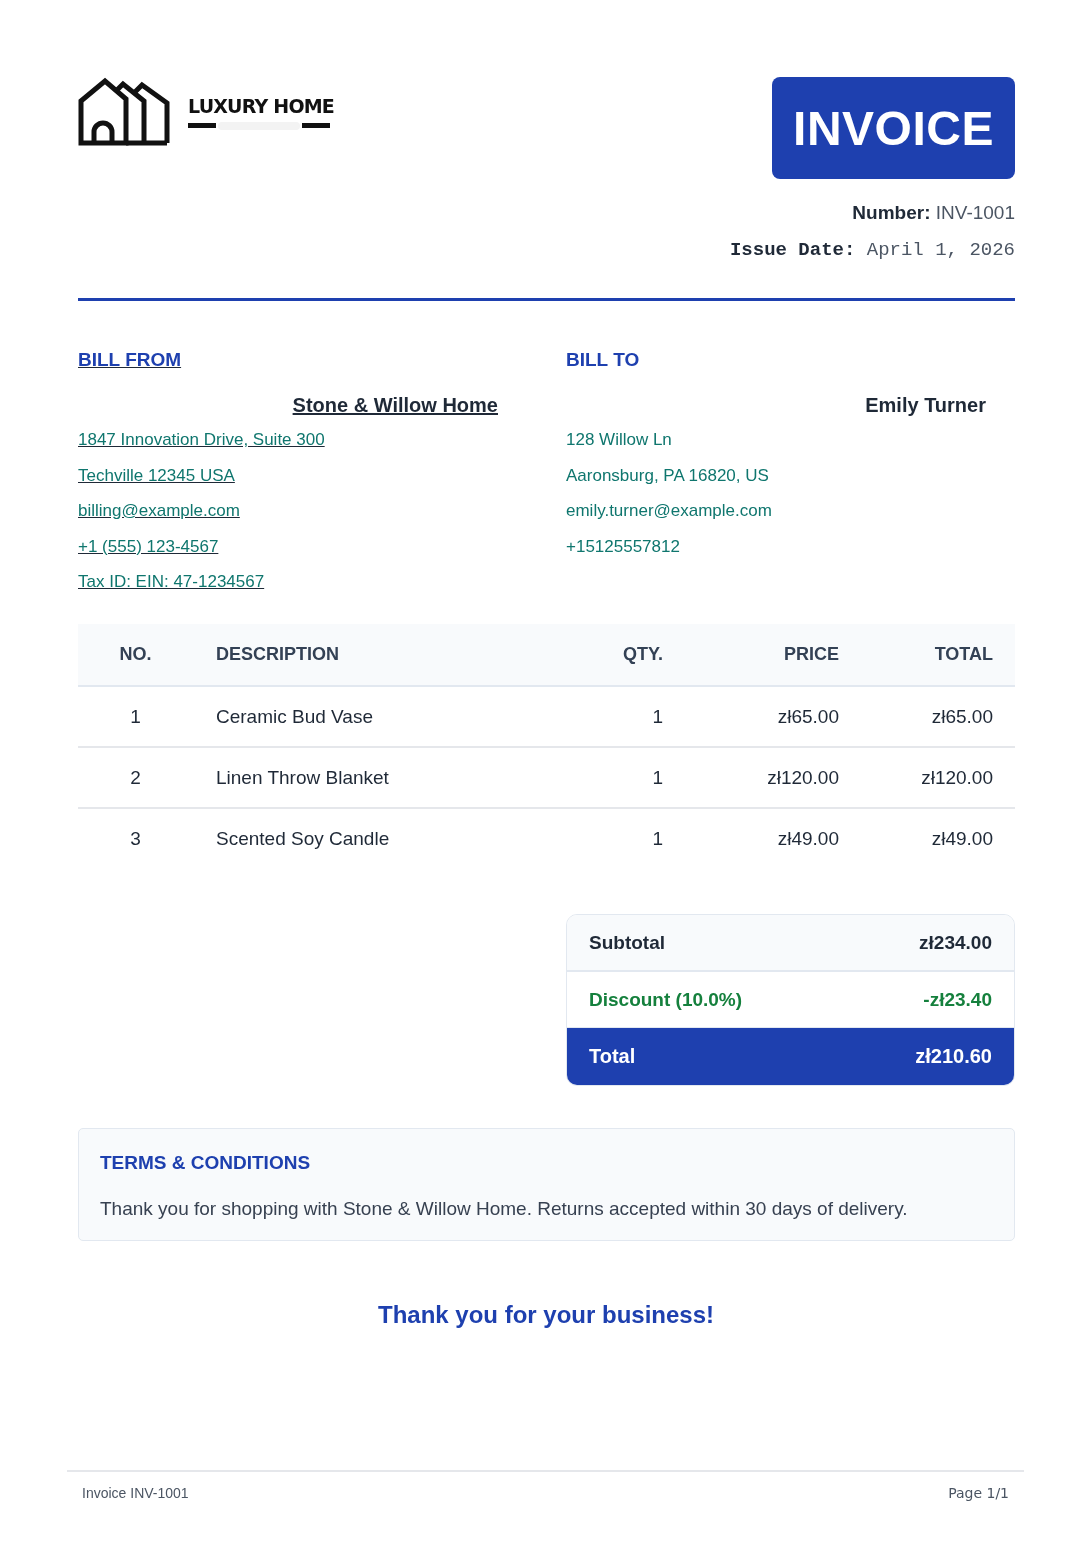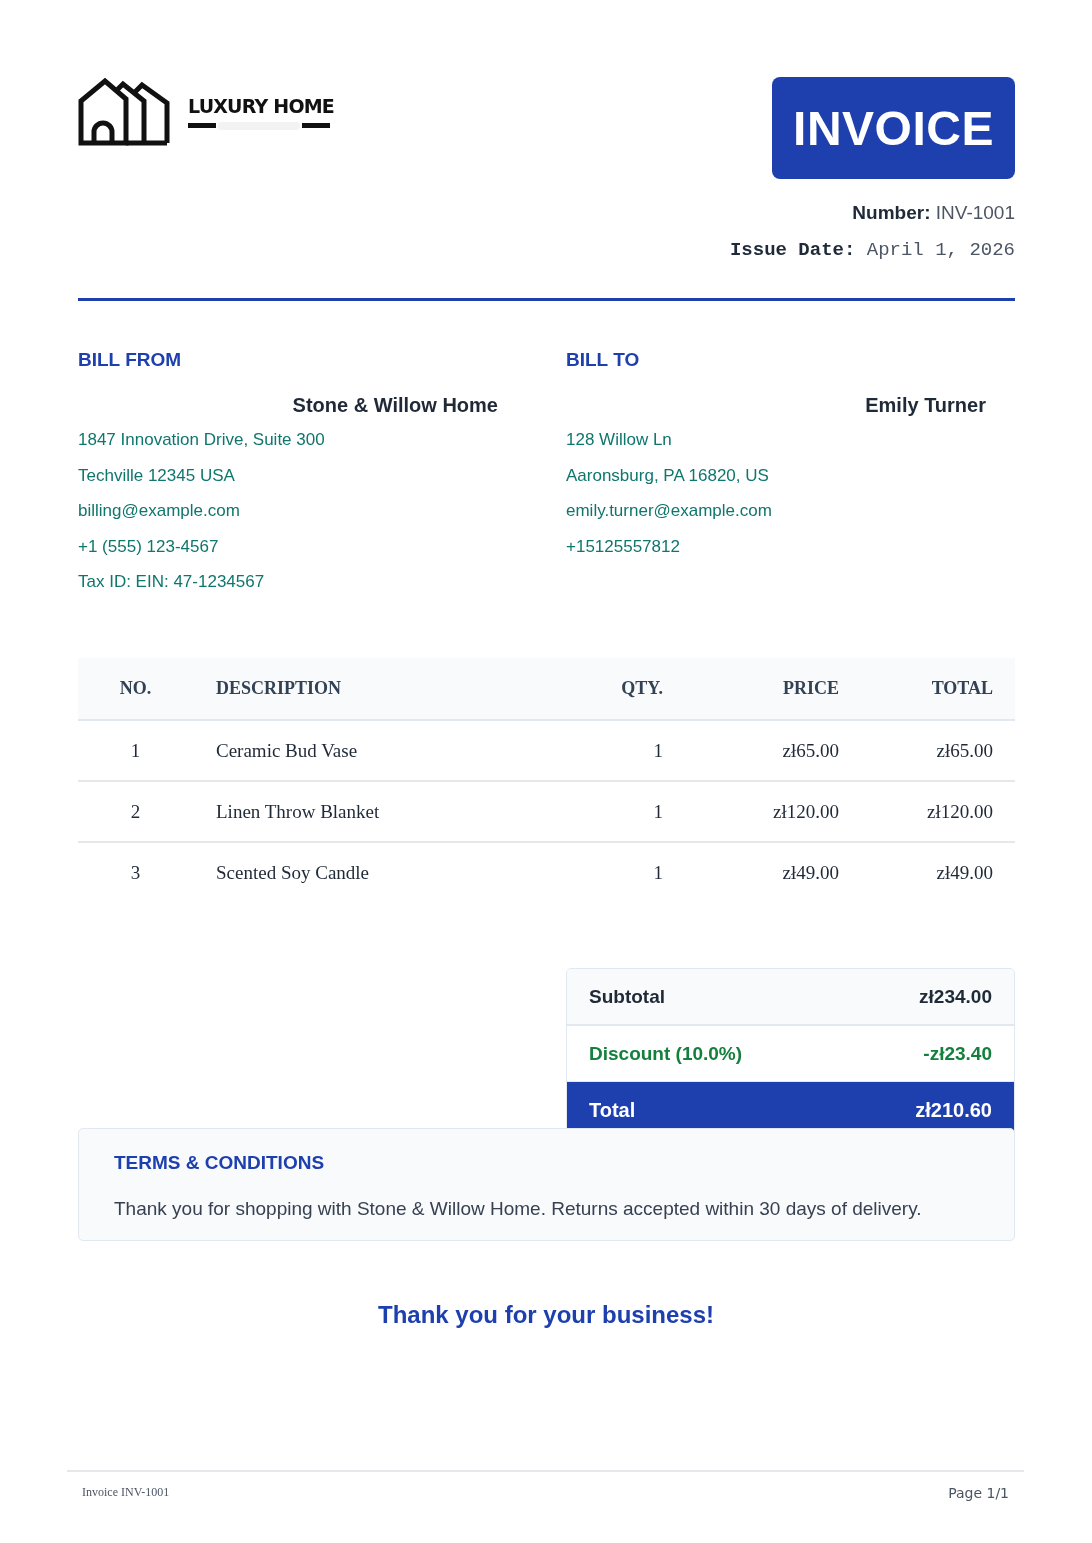--- a/index.html
+++ b/index.html
@@ -19,52 +19,52 @@
     .invoice-badge span { color: #fff; font-weight: bold; font-size: 48px; letter-spacing: 0.5px; }
 
     .meta { position: absolute; right: 77px; text-align: right; font-size: 19px; color: #4b5563; }
     .meta b { color: #1f2937; font-weight: bold; }
     .meta-num { top: 202px; }
     .meta-date { top: 239px; font-family: Liberation Mono, monospace; }
 
     .rule { position: absolute; left: 78px; top: 298px; width: 937px; height: 3px; background: #1e40af; }
 
     .party { position: absolute; top: 348px; width: 420px; }
-    .party.from { left: 78px; }
+    .party.from { left: 78px; text-decoration: underline; }
     .party.to { left: 566px; }
     .party h3 { font-size: 19px; color: #1e40af; font-weight: bold; line-height: 24px; }
     .party .name { font-size: 20px; font-weight: bold; color: #1f2937; margin-top: 21px; line-height: 24px; text-align: right; }
     .party .line { font-size: 17px; color: #0f766e; line-height: 35.5px; }
     .party .name + .line { margin-top: 5px; }
 
-    .items { position: absolute; left: 78px; top: 658px; width: 937px; border-collapse: collapse; font-family: Liberation Serif, serif; }
+    .items { position: absolute; left: 78px; top: 624px; width: 937px; border-collapse: collapse; }
     .items thead tr { background: #f8fafc; height: 62px; }
     .items th { font-size: 18px; font-weight: bold; color: #334155; text-transform: uppercase; border-bottom: 2px solid #e2e8f0; }
     .items td { font-size: 19px; color: #1f2937; height: 61px; border-bottom: 2px solid #e5e7eb; }
     .items tbody tr:last-child td { border-bottom: none; }
     .c-no { width: 115px; text-align: center; padding-left: 0; }
     .c-desc { text-align: left; padding-left: 23px; }
     .c-qty { width: 120px; text-align: right; padding-right: 0; }
     .c-price { width: 176px; text-align: right; }
     .c-total { width: 176px; text-align: right; padding-right: 22px; }
 
-    .totals { position: absolute; left: 566px; top: 968px; width: 449px; border: 1px solid #e2e8f0; border-radius: 5px; overflow: hidden; }
+    .totals { position: absolute; left: 566px; top: 914px; width: 449px; border: 1px solid #e2e8f0; border-radius: 11px; overflow: hidden; }
     .totals .row { display: flex; justify-content: space-between; align-items: center; padding: 0 22px; font-size: 19px; font-weight: bold; }
     .totals .subtotal { height: 57px; background: #f8fafc; color: #1f2937; border-bottom: 2px solid #e2e8f0; }
     .totals .discount { height: 56px; background: #ffffff; color: #16a34a; color: #15803d; border-bottom: 1px solid #e2e8f0; }
     .totals .total { height: 57px; background: #1e40af; color: #ffffff; font-size: 20px; }
 
-    .terms { position: absolute; left: 78px; top: 1128px; width: 937px; height: 113px; background: #f8fafc; border: 1px solid #e2e8f0; border-radius: 5px; padding: 22px 35px; }
+    .terms { position: absolute; left: 78px; top: 1128px; width: 937px; height: 113px; background: #f8fafc; border: 1px solid #e2e8f0; border-radius: 5px; padding: 22px 21px; }
     .terms h4 { font-size: 19px; font-weight: bold; color: #1e40af; line-height: 24px; }
     .terms p { font-size: 19px; color: #374151; margin-top: 22px; line-height: 24px; }
 
     .thanks { position: absolute; left: 0; width: 1092px; top: 1301px; text-align: center; font-size: 24px; font-weight: bold; color: #1e40af; }
 
     .footer-rule { position: absolute; left: 67px; top: 1470px; width: 957px; height: 2px; background: #e5e7eb; }
-    .footer-left { position: absolute; left: 82px; top: 1485px; font-family: Liberation Serif, serif; font-size: 12px; color: #4b5563; }
+    .footer-left { position: absolute; left: 82px; top: 1485px; font-family: Liberation Sans, sans-serif; font-size: 14px; color: #4b5563; }
     .footer-right { position: absolute; right: 83px; top: 1485px; font-family: "DejaVu Sans", sans-serif; font-size: 14px; color: #4b5563; }
   </style>
 </head>
 <body>
 
 <div class="page">
 
   <div class="logo">
     <svg width="94" height="70" viewBox="0 0 94 70">
       <g fill="none" stroke="#111" stroke-width="5" stroke-linejoin="miter">

